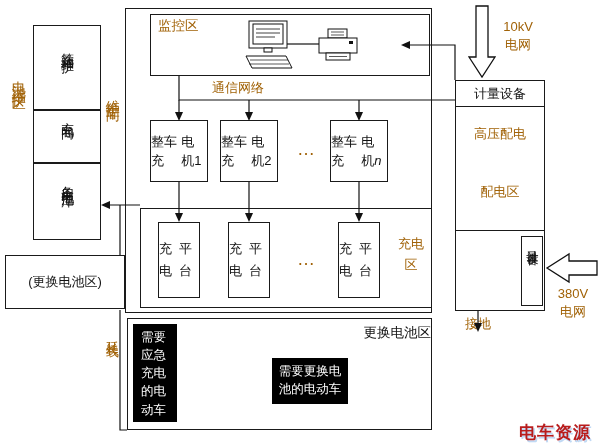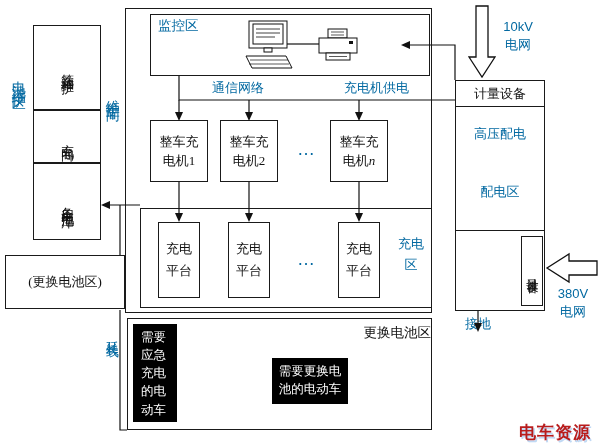--- a/index.html
+++ b/index.html
@@ -3,23 +3,23 @@
 <meta charset="utf-8">
 <style>
   * { margin:0; padding:0; box-sizing:border-box; }
   html,body { background:#ffffff; }
   .canvas {
     position:relative; width:600px; height:447px; background:#fff;
     font-family:"Liberation Sans","DejaVu Sans",sans-serif; color:#111;
     overflow:hidden;
   }
   .box { position:absolute; border:1px solid #1a1a1a; background:#fff; }
-  .lbl { position:absolute; font-size:13px; line-height:1.3; color:#0369a1; white-space:nowrap; }
-  .center { display:flex; align-items:center; justify-content:center; text-align:center; }
-  .col { flex-direction:column;font-family:Liberation Serif, serif; }
+  .lbl { position:absolute; font-size:13px; line-height:1.3; color:#a16207; white-space:nowrap; }
+  .center { display:flex; align-items:center; justify-content:center; text-align:left; }
+  .col { flex-direction:row; }
   .vtext { writing-mode:vertical-rl; letter-spacing:2px; white-space:normal; }
   .black-box { position:absolute; background:#000; color:#fff; font-size:12.5px; line-height:1.45; }
   .icon { position:absolute; }
   svg.overlay { position:absolute; left:0; top:0; z-index:9; pointer-events:none; }
   .wm { position:absolute; font-weight:bold; font-size:17px; letter-spacing:1px;
         color:#b91c1c; text-shadow:1.5px 1.5px 0 rgba(140,185,235,.55); }
   .two-line span { display:block; }
 </style>
 </head>
 <body>
@@ -70,21 +70,20 @@
       <line x1="15" y1="4" x2="28" y2="4" stroke="#111" stroke-width="0.7"></line>
       <line x1="15" y1="7" x2="28" y2="7" stroke="#111" stroke-width="0.7"></line>
       <rect x="3" y="10" width="38" height="15" fill="#fff" stroke="#111"></rect>
       <rect x="33" y="13" width="4" height="3" fill="#111"></rect>
       <rect x="10" y="25" width="24" height="7" fill="#fff" stroke="#111"></rect>
       <line x1="13" y1="28.5" x2="31" y2="28.5" stroke="#111" stroke-width="0.7"></line>
     </svg>
   </div>
 
   <div class="lbl" style="left:212px;top:80px">通信网络</div>
-  <div class="lbl" style="left:344px;top:80px">充电机供电</div>
 
   <div class="box center col" style="left:150px;top:120px;width:58px;height:62px;font-size:13px;line-height:1.5">
     <div>整车充</div>
     <div>电机1</div>
   </div>
   <div class="box center col" style="left:220px;top:120px;width:58px;height:62px;font-size:13px;line-height:1.5">
     <div>整车充</div>
     <div>电机2</div>
   </div>
   <div class="lbl" style="left:288px;top:138px;width:36px;text-align:center;font-size:18px">…</div>

